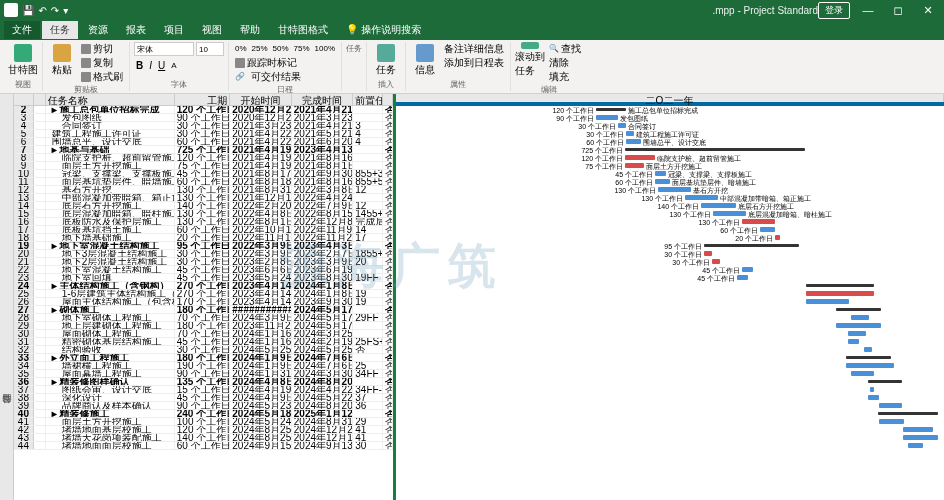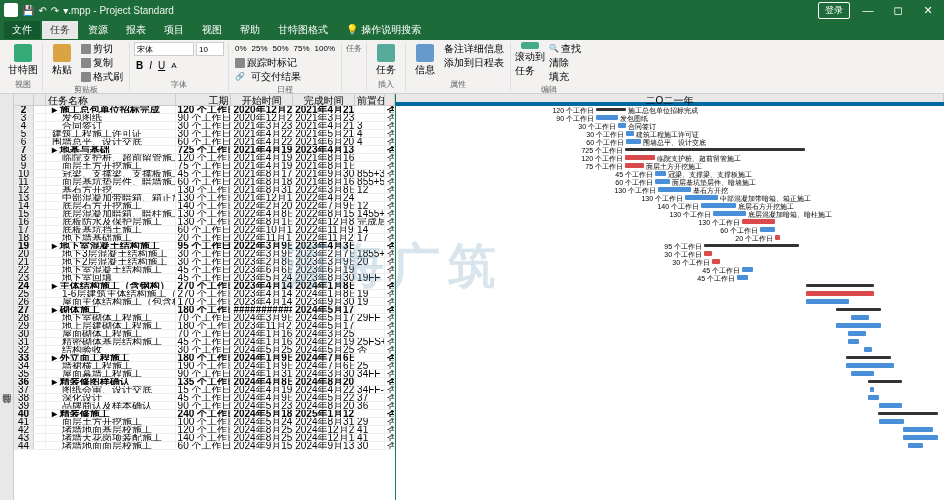--- a/index.html
+++ b/index.html
@@ -1,20 +1,20 @@
 <!DOCTYPE html>
 <html><head>
 <meta charset="utf-8">
 <style>
 *{box-sizing:border-box;margin:0;padding:0;font-family:"Microsoft YaHei","SimSun",sans-serif;font-size:10px}
 body{width:944px;height:500px;background:#fff;overflow:hidden;position:relative}
 .titlebar{height:20px;background:#1e6b3a;color:#fff;display:flex;align-items:center;padding:0 4px;font-size:10px}
 .tb-left{display:flex;gap:4px;align-items:center}
 .tb-icon{width:14px;height:14px;background:#fff;border-radius:2px}
-.tb-center{flex:1;text-align:left;opacity:.9}
+.tb-center{flex:1;text-align:right;opacity:.9}
 .tb-right{display:flex;gap:6px;align-items:center}
 .tb-btn{padding:1px 6px;border:1px solid #fff;border-radius:2px;font-size:9px;cursor:pointer}
 .win-btn{width:24px;text-align:center;cursor:pointer;font-size:11px}
 .menubar{height:20px;background:#1e6b3a;color:#fff;display:flex;align-items:center;padding:0 4px;gap:2px}
 .menu-item{padding:2px 8px;cursor:pointer;font-size:10px}
 .menu-item.active{background:#e8e8e8;color:#333}
 .menu-item.file{background:#155a2e}
 .ribbon{height:54px;background:#f3f2f1;border-bottom:1px solid #d0d0d0;display:flex;padding:2px 4px}
 .rib-group{display:flex;flex-direction:column;padding:0 4px;border-right:1px solid #e0e0e0;align-items:center;justify-content:space-between}
 .rib-group:last-child{border-right:none}
@@ -22,21 +22,21 @@
 .rib-big{width:30px;height:36px;display:flex;flex-direction:column;align-items:center;justify-content:center;cursor:pointer;font-size:8px;gap:1px}
 .rib-big .ico{width:18px;height:18px;background:#4a8;border-radius:2px}
 .rib-col{display:flex;flex-direction:column;gap:1px}
 .rib-sm{height:13px;display:flex;align-items:center;gap:2px;padding:0 2px;font-size:8px;cursor:pointer}
 .rib-sm .ico{width:10px;height:10px;background:#888;border-radius:1px}
 .rib-label{font-size:8px;color:#666;text-align:center;padding:1px 0}
 .font-sel{width:60px;height:14px;border:1px solid #ccc;font-size:8px;padding:0 2px}
 .size-sel{width:28px;height:14px;border:1px solid #ccc;font-size:8px;padding:0 2px}
 .main{display:flex;height:406px;position:relative}
 .side-label{width:14px;background:#e8e8e8;border-right:1px solid #ccc;writing-mode:vertical-rl;text-align:center;padding-top:180px;font-size:9px;color:#555}
-.grid-area{width:382px;overflow:hidden;border-right:1px solid #15803d}
+.grid-area{width:382px;overflow:hidden;border-right:3px solid #15803d}
 .grid-hdr{display:flex;height:12px;background:#e8e8e8;border-bottom:1px solid #ccc;font-size:8px}
 .grid-hdr div{border-right:1px solid #ccc;padding:0 2px;overflow:hidden;white-space:nowrap}
 .c-num{width:20px;text-align:center;background:#e8e8e8}
 .c-ind{width:12px}
 .c-name{width:130px}
 .c-dur{width:56px;text-align:right}
 .c-start{width:62px;text-align:center}
 .c-fin{width:62px;text-align:center}
 .c-pred{width:30px}
 .c-mark{width:10px}

